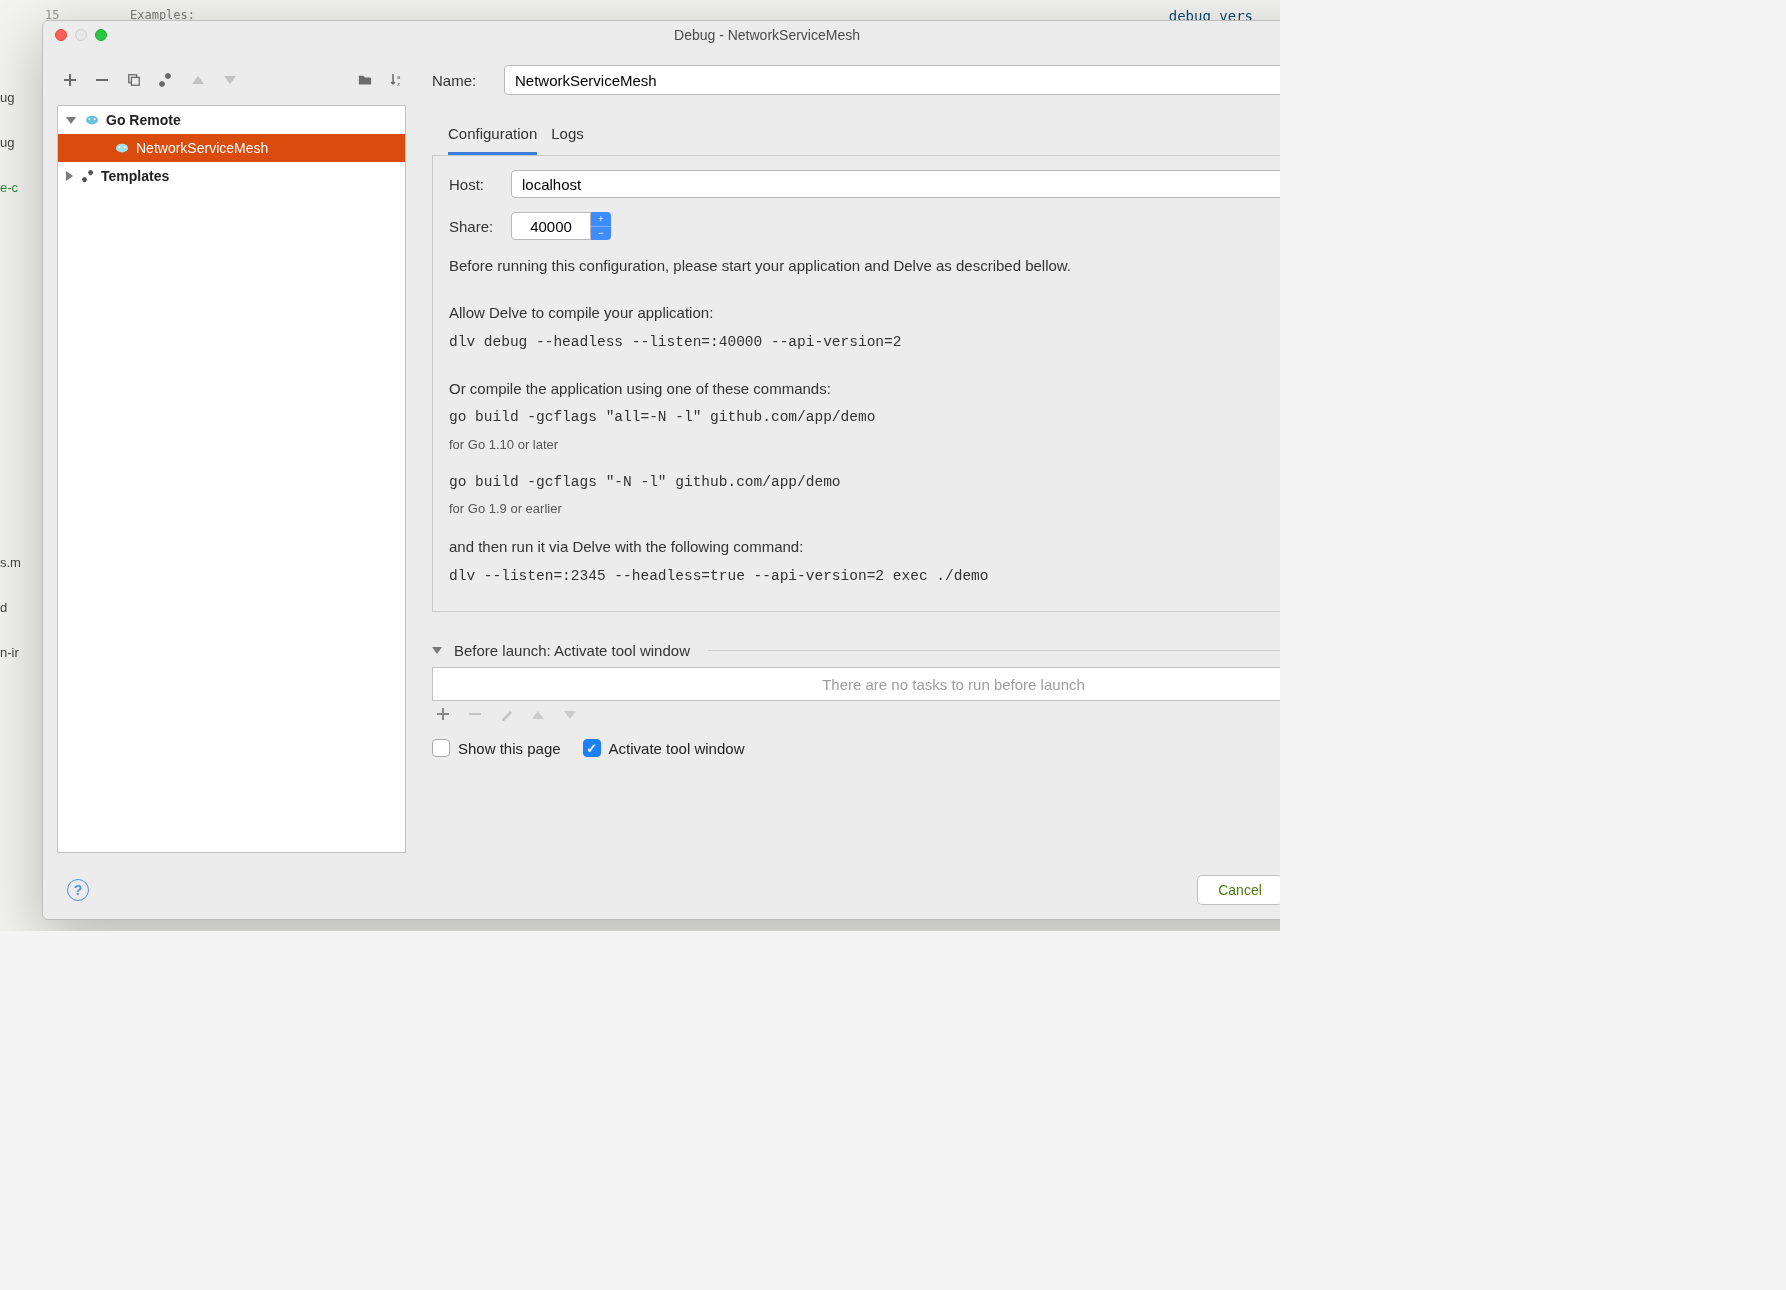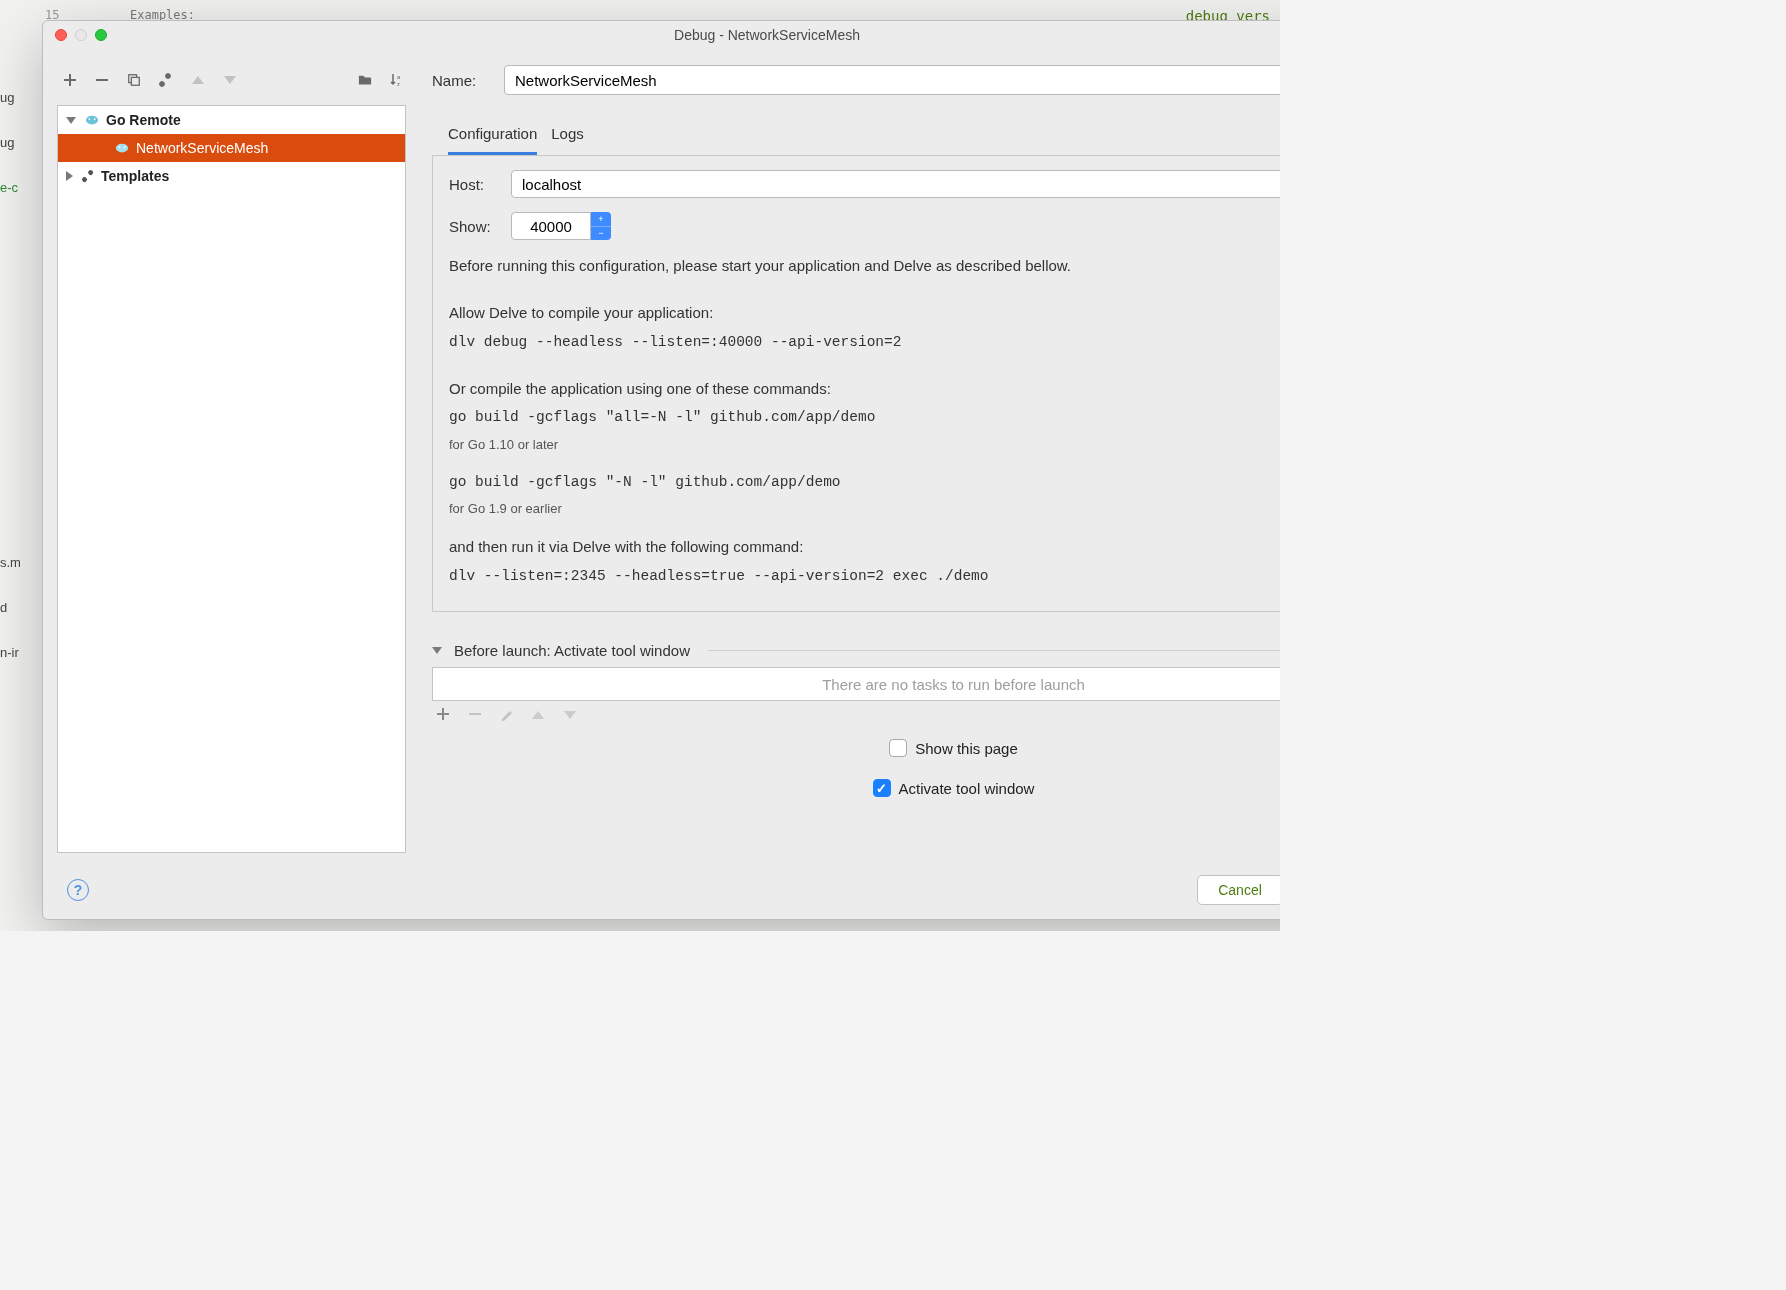--- a/index.html
+++ b/index.html
@@ -27,23 +27,23 @@
 }
 .bg-examples {
   position: absolute;
   left: 130px; top: 8px;
   font-family: "Menlo", monospace;
   color: #7a7a7a;
   font-size: 12px;
 }
 .bg-right {
   position: absolute;
-  right: 10px; top: 8px;
+  right: 27px; top: 8px;
   font-family: "Menlo", monospace;
-  color: #4d7c0f;
+  color: #0c4a6e;
   font-size: 14px;
 }
 .bg-side {
   position: absolute;
   left: 0; top: 60px;
   width: 30px;
   font-size: 13px;
   color: #444;
 }
 .bg-side div { margin: 30px 0; white-space: nowrap; }
@@ -332,21 +332,20 @@
   color: #888;
 }
 .bl-toolbar .ico { width: 16px; height: 16px; }
 
 .bottom-checks {
   display: flex;
   align-items: center;
   gap: 22px;
   margin-top: 10px;
   font-size: 15px;
-  flex-direction: column;
 }
 .chk-lbl {
   display: flex;
   align-items: center;
   gap: 8px;
 }
 
 .dialog-footer {
   display: flex;
   align-items: center;
@@ -509,21 +508,21 @@
         <div class="tab active">Configuration</div>
         <div class="tab">Logs</div>
       </div>
 
       <div class="config-frame">
         <div class="field-row">
           <label>Host:</label>
           <input class="host-input" value="localhost" style="">
         </div>
         <div class="field-row">
-          <label>Show:</label>
+          <label>Share:</label>
           <div class="port-wrap">
             <input class="port-input" value="40000" style="">
             <div class="stepper">
               <div>+</div>
               <div>−</div>
             </div>
           </div>
         </div>
 
         <div class="desc">

